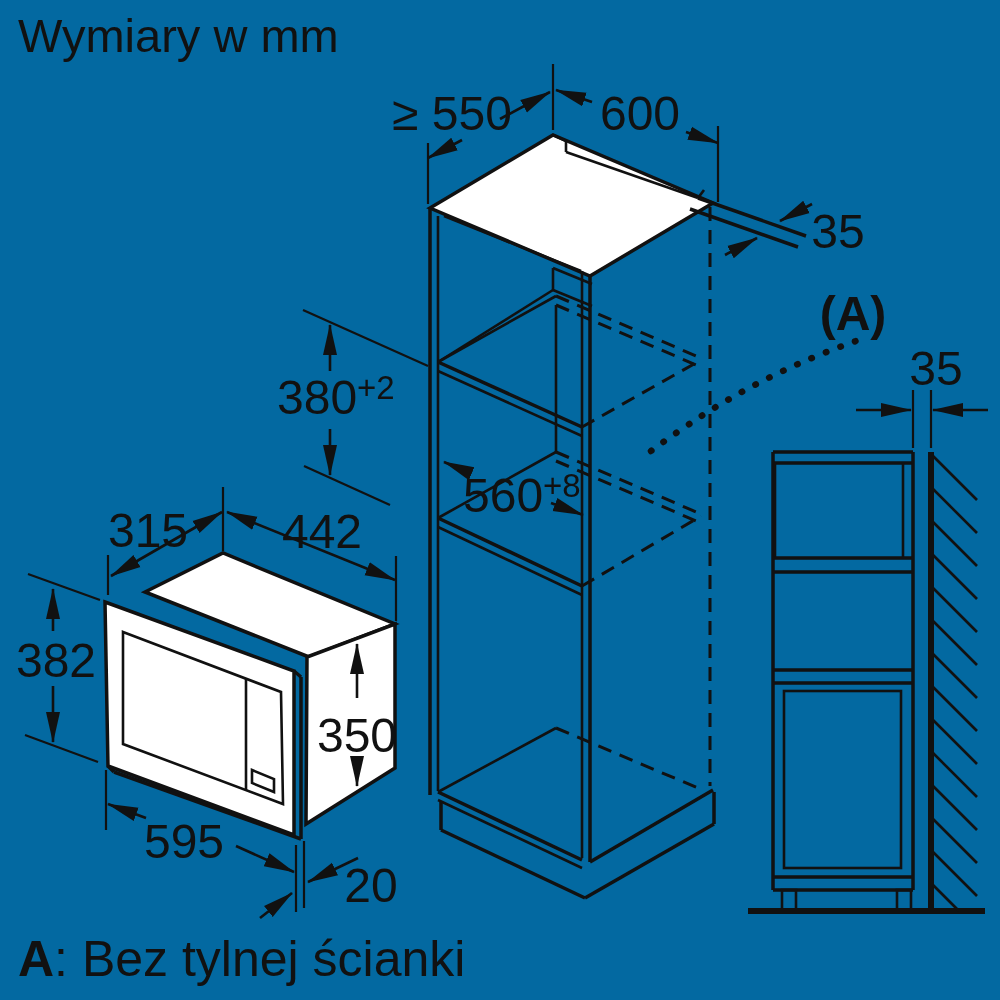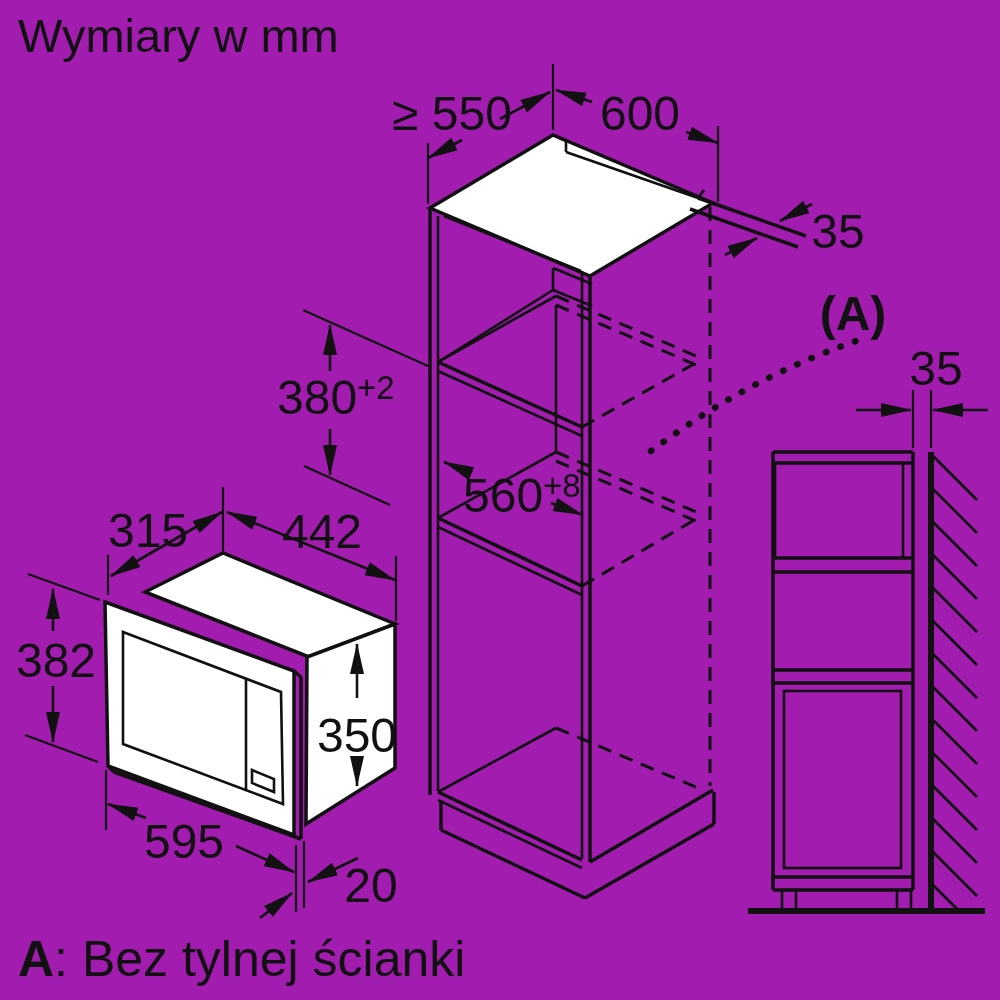--- a/index.html
+++ b/index.html
@@ -1,16 +1,16 @@
 <!DOCTYPE html>
 <html><head>
 <meta charset="utf-8">
 <style>
   html,body{margin:0;padding:0;background:#ffffff;}
-  .page{width:1000px;height:1000px;background:#a21caf;position:relative;overflow:hidden;}
+  .page{width:1000px;height:1000px;background:#0369a1;position:relative;overflow:hidden;}
   svg{display:block;}
   svg text{font-family:"Liberation Sans","DejaVu Sans",sans-serif;fill:#111111;}
   .obj{stroke:#111111;stroke-width:3.5;fill:none;}
   .objf{stroke:#111111;stroke-width:3.5;fill:#ffffff;}
   .thin{stroke:#111111;stroke-width:2.6;fill:none;}
   .dash{stroke:#111111;stroke-width:3;fill:none;stroke-dasharray:14 9;}
   .dim{stroke:#111111;stroke-width:2.6;fill:none;}
   .ext{stroke:#111111;stroke-width:2.2;fill:none;}
   .thick{stroke:#111111;stroke-width:6;fill:none;}
   .dots{stroke:#111111;stroke-width:6.5;fill:none;stroke-dasharray:0.5 15;stroke-linecap:round;}

